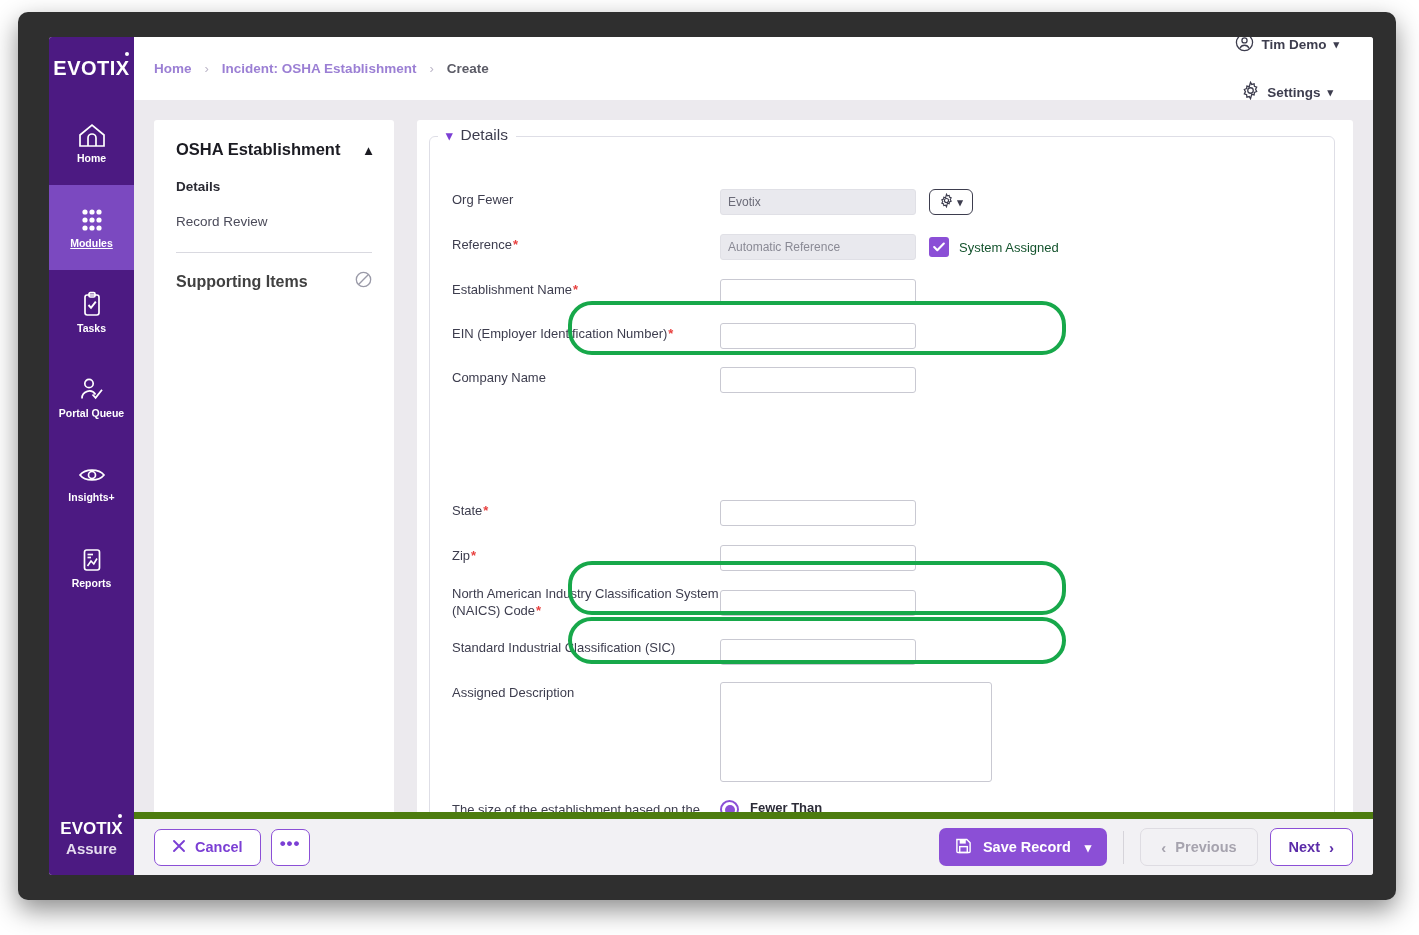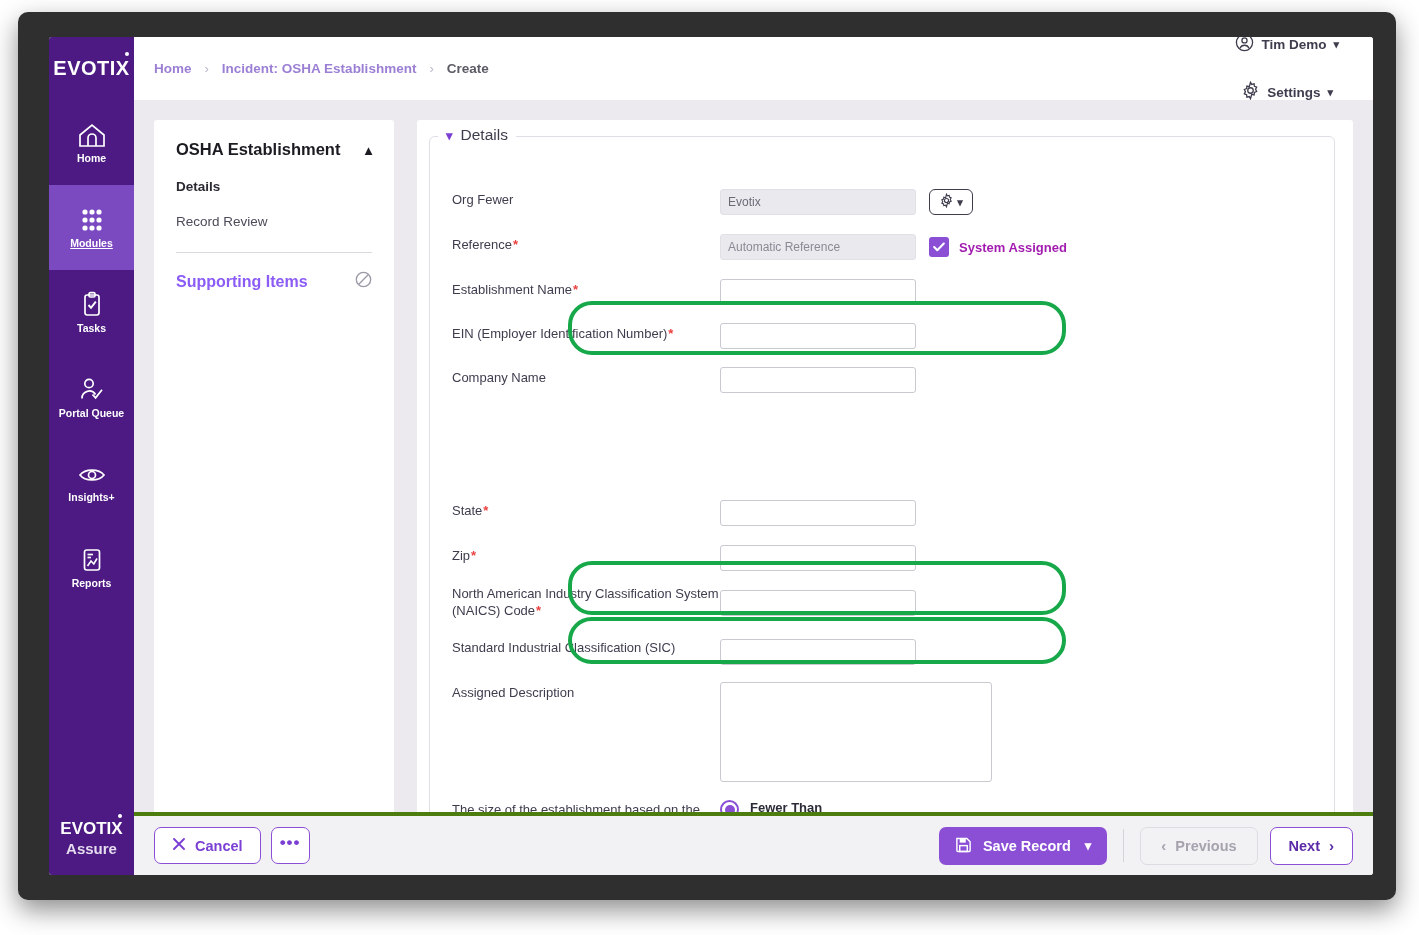--- a/index.html
+++ b/index.html
@@ -105,21 +105,21 @@
     font-size:16.5px; font-weight:700; color:#1b1b22; cursor:pointer;
   }
   #navcard .title .caret { font-size:14px; color:#1b1b22; }
   #navcard .sub {
     margin-top:20px; font-size:13.5px; color:#4b4b5a; cursor:pointer;
   }
   #navcard .sub.sel { font-weight:700; color:#2a2a33; }
   #navcard hr { border:0; border-top:1px solid #d9d9e0; margin:23px 0 0; }
   #navcard .group {
     margin-top:18px; display:flex; align-items:center; justify-content:space-between;
-    font-size:16px; font-weight:700; color:#8b5cf6; cursor:pointer;
+    font-size:16px; font-weight:700; color:#404040; cursor:pointer;
   }
 
   
   #maincard {
     position:absolute; left:283px; top:20px;
     width:936px; height:718px;
     background:#fff; border-radius:3px;
     overflow:hidden;
   }
   #scrollzone { position:absolute; inset:0; overflow:hidden; }
@@ -171,21 +171,21 @@
   }
   .gearbtn .cv { font-size:11px; color:#3d3d4e; font-weight:700; }
 
   .cbwrap { display:flex; align-items:center; gap:10px; }
   .cbox {
     width:20px; height:20px; border-radius:3px;
     background:#8b4fd6; display:flex; align-items:center; justify-content:center;
     cursor:pointer;
   }
   .cbox svg { display:block; }
-  .cblbl { font-size:13px; color:#a21caf; font-weight:700; }
+  .cblbl { font-size:13px; color:#14532d; font-weight:400; }
 
   textarea.ta {
     width:272px; height:100px;
     border:1px solid #c9c9d2; border-radius:3px;
     resize:none; font-family:"Liberation Sans", sans-serif; font-size:12px;
     padding:5px 7px; color:#3d3d4e;
   }
 
   .radiowrap { display:flex; align-items:flex-start; gap:11px; }
   .radio {
@@ -204,21 +204,21 @@
     pointer-events:none;
   }
 
   
   #actionbar {
     position:absolute; left:85px; bottom:0;
     width:1239px; height:63px;
     background:#f2f1f4;
     display:flex; align-items:center;
     padding:0 20px;
-    border-top:4px solid #4d7c0f;
+    border-top:7px solid #4d7c0f;
   }
   .btn {
     display:flex; align-items:center; justify-content:center;
     cursor:pointer; font-family:"Liberation Sans", sans-serif;
   }
   #cancel-btn {
     height:37px; padding:0 17px; gap:9px;
     border:1.6px solid #8b4fd6; border-radius:7px; background:#fff;
     color:#7b3fd4; font-size:14.5px; font-weight:700;
   }

